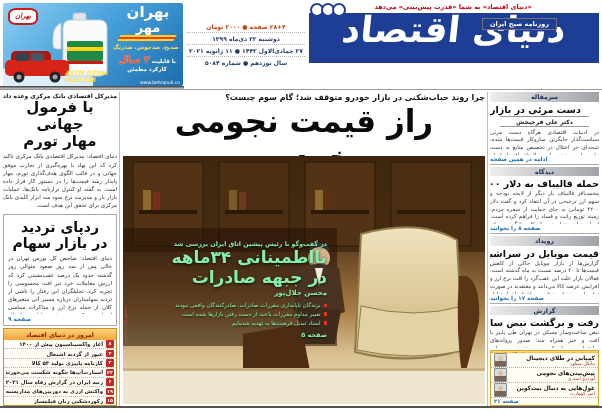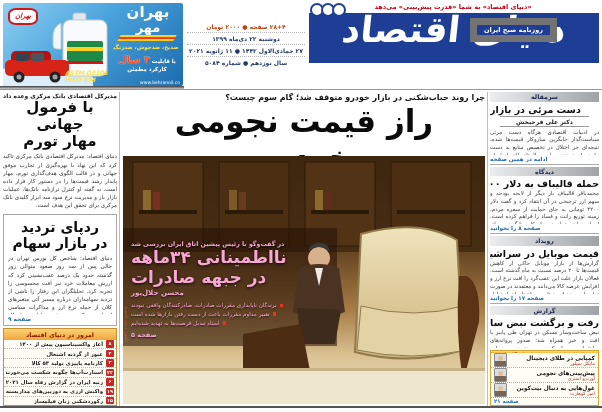--- a/index.html
+++ b/index.html
@@ -30,21 +30,21 @@
   .info .row:last-child{border-bottom:none;}
   .info .row.price{color:#c4400a;}
   .slogan{position:absolute;left:309px;top:3px;width:288px;text-align:center;color:#c90016;
           font-size:6.5px;font-weight:bold;white-space:nowrap;}
   .masthead{position:absolute;left:309px;top:13px;width:290px;height:50px;background:#1e3e96;}
   .masthead .title{position:absolute;left:0;right:0;top:-4px;text-align:center;color:#fff;
           font-size:36px;font-weight:900;transform:skewX(-6deg);white-space:nowrap;}
   .rings{position:absolute;left:313px;top:2px;}
   .rings span{display:inline-block;width:10px;height:10px;border:2px solid #1e3e96;background:#fff;
               border-radius:50%;margin-left:-3px;}
-  .paper-tag{position:absolute;right:45px;top:18px;background:#1e3e96;border:7px solid #737373;
+  .paper-tag{position:absolute;right:45px;top:18px;background:#1e3e96;border:1px solid #737373;
              color:#fff;font-size:6.5px;font-weight:bold;padding:1px 7px;z-index:3;}
   .hdr-rule{position:absolute;left:0;right:0;top:89px;height:1px;background:#9a9a9a;}
   .ad-shadow{position:absolute;left:0;top:86px;width:184px;height:3px;background:linear-gradient(to bottom,#3a3a3a,#cfcfcf);}
   
   .vsep1{position:absolute;left:119px;top:92px;bottom:6px;width:1px;background:#bdbdbd;}
   .vsep2{position:absolute;left:487px;top:92px;bottom:6px;width:1px;background:#bdbdbd;}
   .foot-rule{position:absolute;left:0;right:0;bottom:4px;height:2px;background:#555;}
   
   .left-col{position:absolute;left:3px;top:92px;width:114px;height:314px;}
   .a1{position:absolute;top:0;left:0;right:0;height:120px;overflow:hidden;}
@@ -63,21 +63,21 @@
   .t-item:last-child{border-bottom:none;}
   .t-num{width:8px;height:7.5px;background:#c62828;color:#fff;font-size:4.8px;font-weight:bold;
          text-align:center;line-height:7.5px;border-radius:1px;flex:none;}
   .t-txt{font-size:5.4px;font-weight:bold;color:#222;white-space:nowrap;overflow:hidden;}
   
   .c-kicker{position:absolute;left:123px;top:93px;width:362px;
             font-size:8px;font-weight:bold;color:#111;}
   .c-head{position:absolute;left:123px;top:103px;width:362px;text-align:center;
           font-size:31px;font-weight:900;color:#0a0a0a;letter-spacing:-.5px;}
   .photo{position:absolute;left:123px;top:156px;width:362px;height:248px;overflow:hidden;background:#6e4a28;}
-  .ov{position:absolute;left:8px;top:84px;width:196px;text-align:left;color:#f9a8d4;z-index:2;}
+  .ov{position:absolute;left:8px;top:84px;width:196px;text-align:right;color:#86efac;z-index:2;}
   .ov .k{font-size:6.3px;font-weight:bold;text-shadow:0 1px 2px rgba(0,0,0,.8);}
   .ov .t{font-size:17px;font-weight:900;line-height:1.18;text-shadow:0 1px 3px rgba(0,0,0,.85);}
   .ov .p{font-size:7px;font-weight:bold;margin-top:2px;text-shadow:0 1px 2px rgba(0,0,0,.8);}
   .ov .bl{font-size:5.7px;line-height:1.55;text-shadow:0 1px 2px rgba(0,0,0,.9);}
   .ov .bl::before{content:"";display:inline-block;width:3.5px;height:3.5px;background:#e53427;margin-left:3px;}
   .ov .pg{font-size:6.5px;font-weight:bold;margin-top:3px;text-shadow:0 1px 2px rgba(0,0,0,.8);}
   .ov .bullets{margin-top:4px;}
   .credit{position:absolute;left:1px;top:150px;writing-mode:vertical-rl;font-size:4.5px;color:#e04a3a;z-index:2;}
   
   .right-col{position:absolute;left:490px;top:92px;width:109px;height:314px;}

